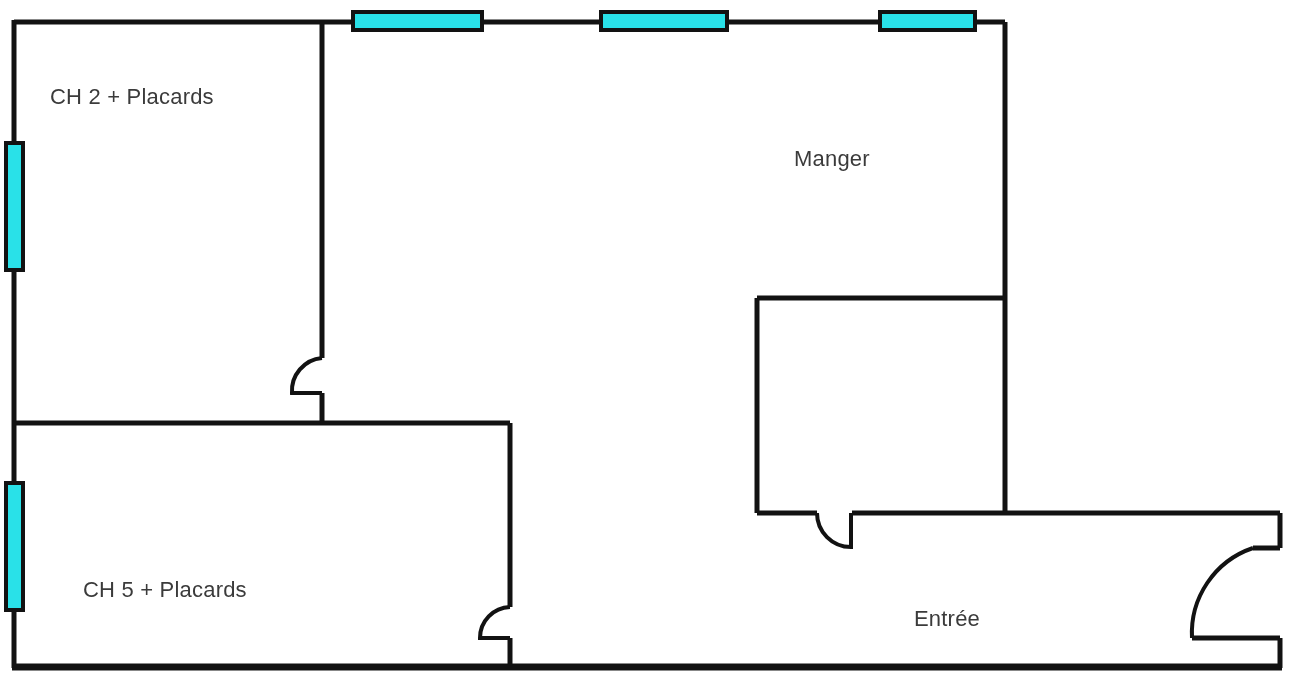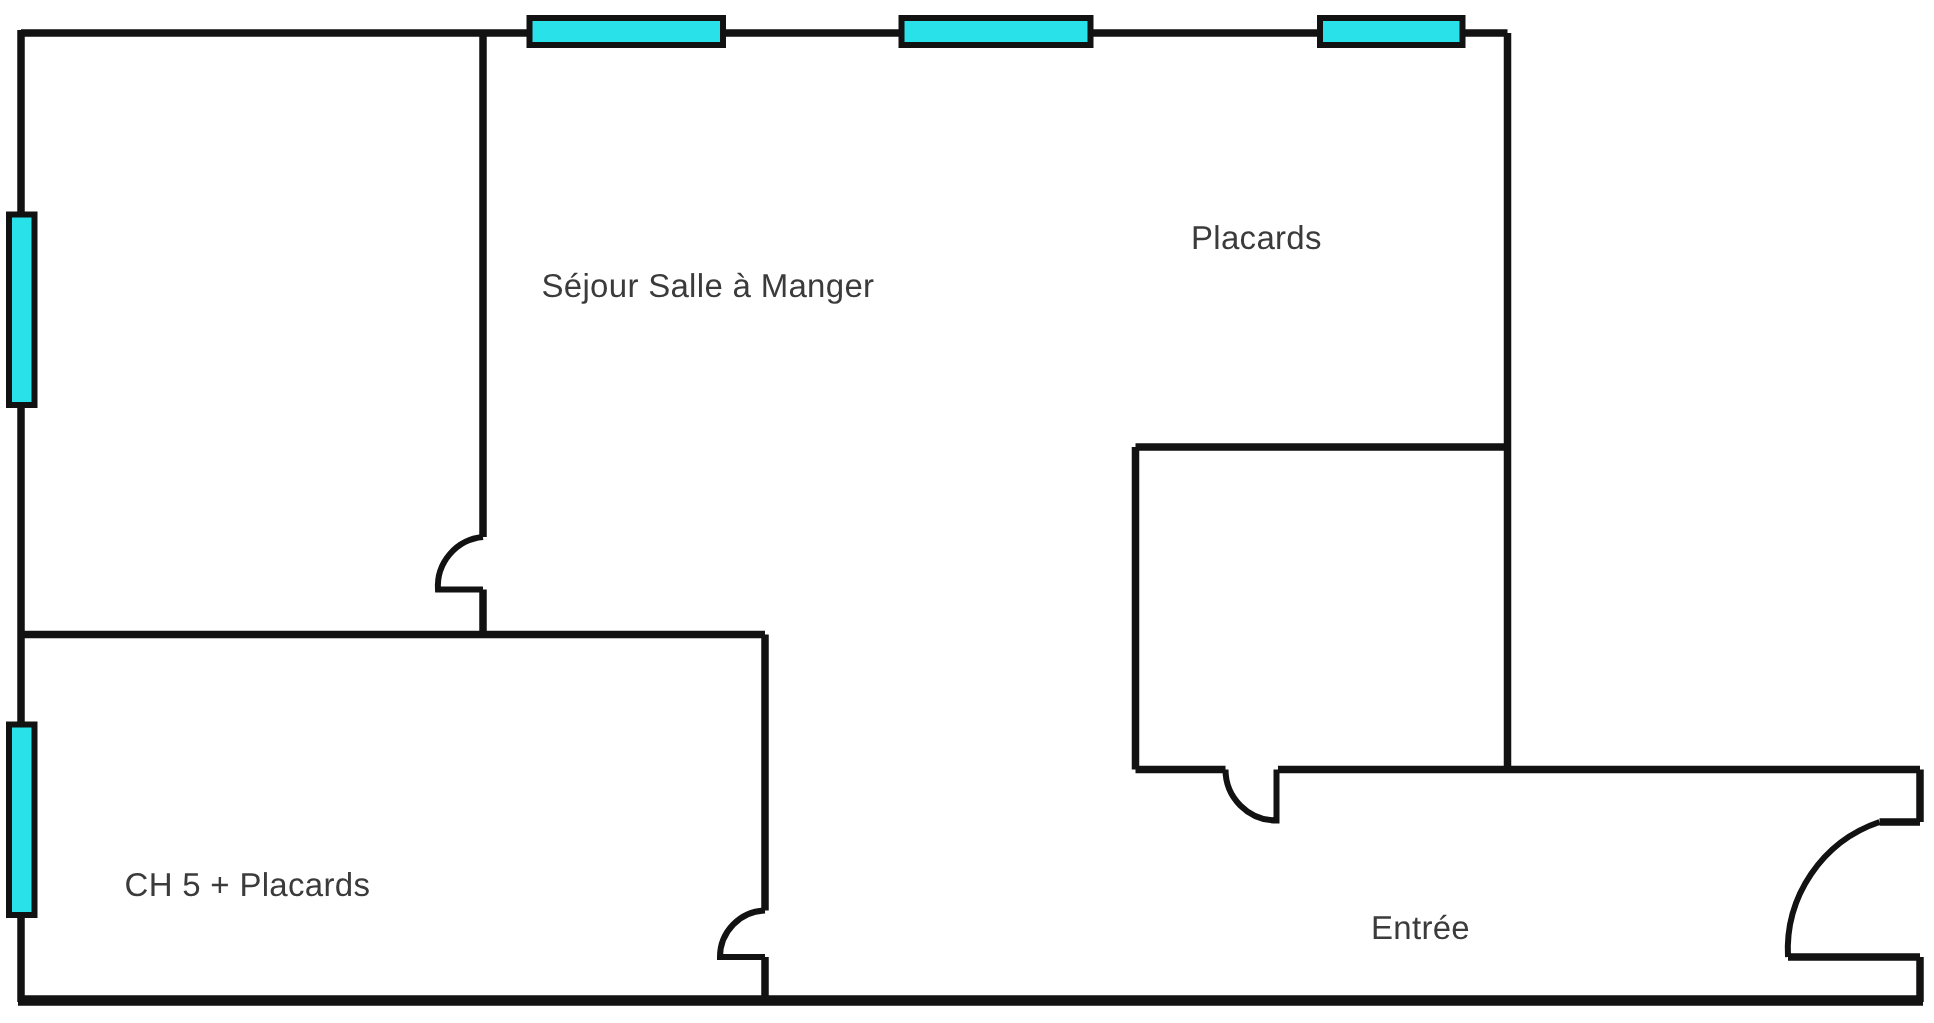--- a/index.html
+++ b/index.html
@@ -71,22 +71,22 @@
     <path class="door" d="M817 513 A34 34 0 0 0 851 547 L851 513"></path>
     <path class="door" d="M1253 548 A90 90 0 0 0 1192 638"></path>
 
     <rect class="window" x="353" y="12" width="129" height="18" fill="#29E1E8"></rect>
     <rect class="window" x="601" y="12" width="126" height="18" fill="#29E1E8"></rect>
     <rect class="window" x="880" y="12" width="95" height="18" fill="#29E1E8"></rect>
     <rect class="window" x="6" y="143" width="17" height="127" fill="#29E1E8"></rect>
     <rect class="window" x="6" y="483" width="17" height="127" fill="#29E1E8"></rect>
   </svg>
 
+  <div class="room-label" style="left:50px;  top:84px;">CH 2 + Placards</div>
 
-  <div class="room-label" style="left:361px; top:178px;">Séjour Salle à Manger</div>
 
-  <div class="room-label" style="left:794px; top:146px;">Placards</div>
+  <div class="room-label" style="left:794px; top:146px;">Manger</div>
 
 
   <div class="room-label" style="left:83px;  top:577px;">CH 5 + Placards</div>
 
   <div class="room-label" style="left:914px; top:606px;">Entrée</div>
 </div>
 
 </body></html>

